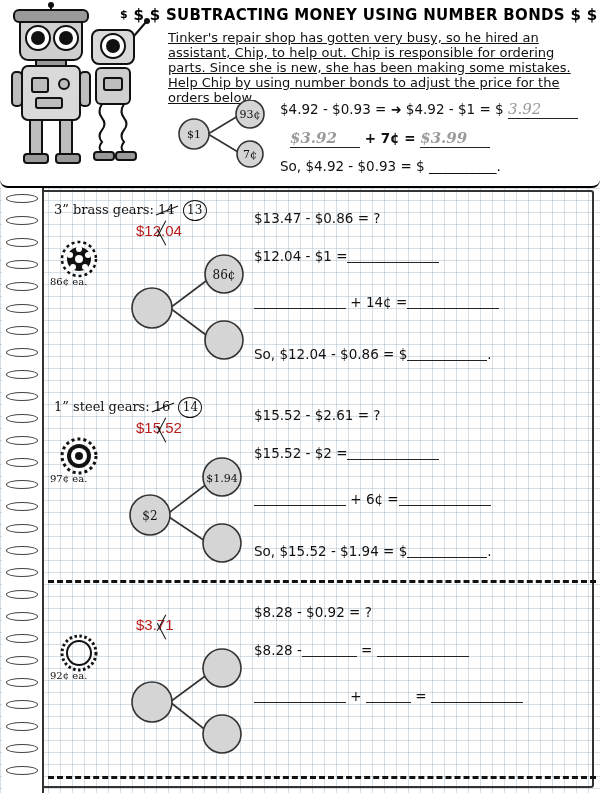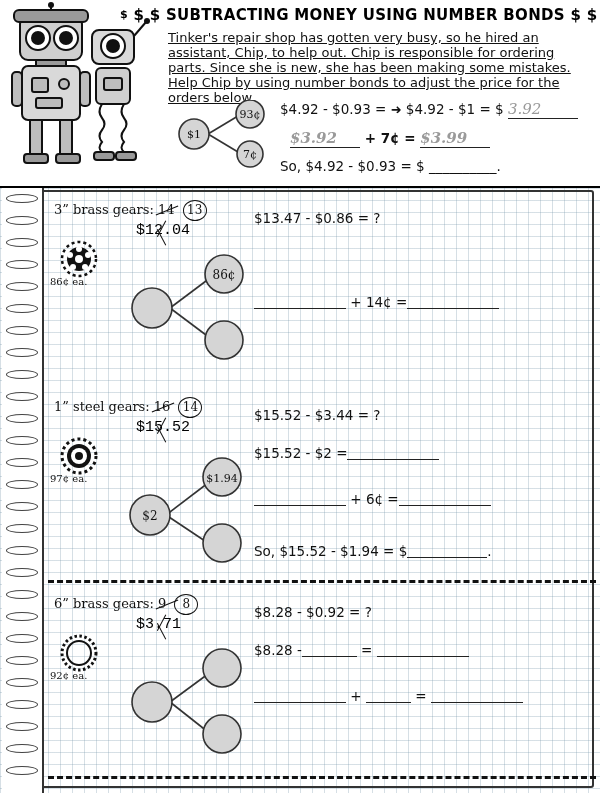--- a/index.html
+++ b/index.html
@@ -10,20 +10,21 @@
     position:relative;
     overflow:hidden;
   }
   .page{position:absolute;inset:0;}
 
   
   .header{
     position:absolute;left:0;top:0;width:600px;height:188px;
     border-bottom:2px solid #000;
     box-sizing:border-box;
+    border-radius:8px;
   }
   .title-bar{
     position:absolute;left:120px;top:6px;width:470px;height:22px;
     font-family:"DejaVu Sans", sans-serif;
     font-weight:bold;font-size:15px;letter-spacing:.3px;
     color:#000;white-space:nowrap;
   }
   .title-bar .dollar{font-size:11px;vertical-align:2px;}
   .intro{
     position:absolute;left:168px;top:30px;width:420px;
@@ -108,21 +109,21 @@
     content:"";position:absolute;left:-3px;top:50%;width:24px;height:0;
     border-top:1.5px solid #111;transform:rotate(-22deg);
   }
   .qty-new{
     display:inline-block;border:1.5px solid #111;border-radius:50%;
     width:22px;height:19px;line-height:19px;text-align:center;font-size:12px;
     margin-left:4px;
   }
   .price-strike{
     position:absolute;left:92px;top:26px;
-    font-family:Liberation Mono, monospace;font-size:15px;color:#000000;
+    font-family:Liberation Sans, sans-serif;font-size:15px;color:#b91c1c;
   }
   .price-strike .sx{position:relative;}
   .price-strike .sx::after{
     content:"";position:absolute;left:24px;top:2px;width:18px;height:18px;
     border-left:1.6px solid #111;transform:rotate(28deg);
   }
   .price-strike .sx::before{
     content:"";position:absolute;left:24px;top:2px;width:18px;height:18px;
     border-left:1.6px solid #111;transform:rotate(-28deg);
   }
@@ -293,23 +294,29 @@
       <svg style="position:absolute;left:78px;top:50px;width:130px;height:120px" viewBox="0 0 130 120">
         <line x1="48" y1="62" x2="88" y2="32" stroke="#333" stroke-width="1.6"></line>
         <line x1="48" y1="62" x2="88" y2="92" stroke="#333" stroke-width="1.6"></line>
         <circle cx="30" cy="62" r="20" fill="#d5d5d5" stroke="#333" stroke-width="1.6"></circle>
         <circle cx="102" cy="28" r="19" fill="#d5d5d5" stroke="#333" stroke-width="1.6"></circle>
         <circle cx="102" cy="94" r="19" fill="#d5d5d5" stroke="#333" stroke-width="1.6"></circle>
         <text x="102" y="33" font-size="12" text-anchor="middle" font-family="DejaVu Serif, serif" fill="#111">86¢</text>
       </svg>
 
       <div class="eq" style="left:210px;top:14px">$13.47 - $0.86 = ?</div>
+      <div class="eq" style="left:210px;top:52px">
+        <span>$12.04 - $1 =</span><span class="blank b90"></span>
+      </div>
       <div class="eq" style="left:210px;top:98px">
         <span class="blank b90"></span>
         <span>+ 14¢ =</span><span class="blank b90"></span>
+      </div>
+      <div class="eq" style="left:210px;top:150px">
+        <span>So, $12.04 - $0.86 = $</span><span class="blank b80"></span>.
       </div>
     </div>
 
     <div class="section sec2">
       <div class="item-label">
         <span>1” steel gears:</span>
         <span class="qty-old">16</span>
         <span class="qty-new">14</span>
       </div>
 
@@ -328,39 +335,34 @@
       <svg style="position:absolute;left:78px;top:50px;width:130px;height:120px" viewBox="0 0 130 120">
         <line x1="44" y1="72" x2="86" y2="40" stroke="#333" stroke-width="1.6"></line>
         <line x1="44" y1="72" x2="86" y2="100" stroke="#333" stroke-width="1.6"></line>
         <circle cx="28" cy="72" r="20" fill="#d5d5d5" stroke="#333" stroke-width="1.6"></circle>
         <circle cx="100" cy="34" r="19" fill="#d5d5d5" stroke="#333" stroke-width="1.6"></circle>
         <circle cx="100" cy="100" r="19" fill="#d5d5d5" stroke="#333" stroke-width="1.6"></circle>
         <text x="28" y="77" font-size="12" text-anchor="middle" font-family="DejaVu Serif, serif" fill="#111">$2</text>
         <text x="100" y="39" font-size="11" text-anchor="middle" font-family="DejaVu Serif, serif" fill="#111">$1.94</text>
       </svg>
 
-      <div class="eq" style="left:210px;top:14px">$15.52 - $3.44 = ?</div>
+      <div class="eq" style="left:210px;top:14px">$15.52 - $2.61 = ?</div>
       <div class="eq" style="left:210px;top:52px">
         <span>$15.52 - $2 =</span><span class="blank b90"></span>
       </div>
       <div class="eq" style="left:210px;top:98px">
         <span class="blank b90"></span>
         <span>+ 6¢ =</span><span class="blank b90"></span>
       </div>
       <div class="eq" style="left:210px;top:150px">
         <span>So, $15.52 - $1.94 = $</span><span class="blank b80"></span>.
       </div>
     </div>
 
     <div class="section sec3">
-      <div class="item-label">
-        <span>6” brass gears:</span>
-        <span class="qty-old">9</span>
-        <span class="qty-new">8</span>
-      </div>
 
       <svg class="gear" viewBox="0 0 42 42">
         <circle cx="21" cy="21" r="17" fill="none" stroke="#111" stroke-width="3" stroke-dasharray="2.5 2.5"></circle>
         <circle cx="21" cy="21" r="12" fill="none" stroke="#111" stroke-width="2"></circle>
       </svg>
 
       <div class="price-strike">
         <span class="sx">$3.71</span>
       </div>
       <div class="ea">92¢ ea.</div>

